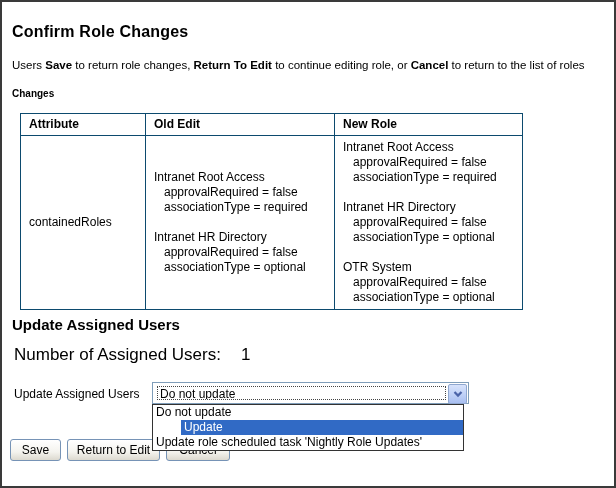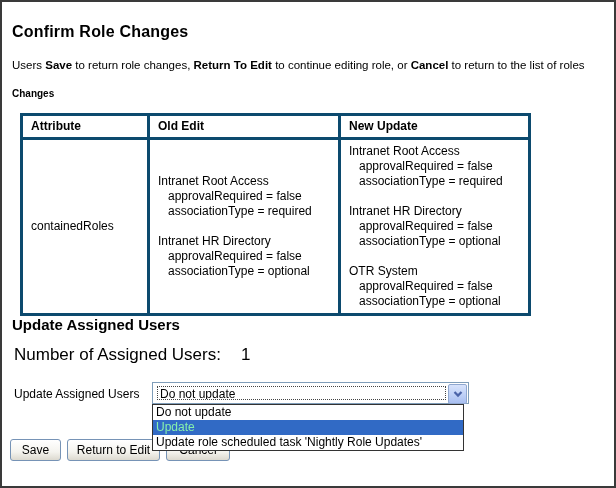--- a/index.html
+++ b/index.html
@@ -25,21 +25,21 @@
   .update-heading  { top:314px; font-size:15px; }
 
   table.changes-table {
     position:absolute; left:18px; top:111px;
     border-collapse:collapse;
     table-layout:fixed;
     width:457px;
     font-size:12px;
   }
   .changes-table th, .changes-table td {
-    border:3px solid #0c4a6e;
+    border:1px solid #0c4a6e;
     text-align:left;
     vertical-align:middle;
   }
   .changes-table th {
     font-weight:bold;
     padding:3px 6px 4px 8px;
     height:14px;
   }
   .changes-table td { padding:4px 6px 4px 8px; }
   .col-attr { width:110px; }
@@ -82,21 +82,21 @@
     border:1px solid #333;
     background:#fff;
     z-index:20;
     font-size:12px;
   }
   .dd-item {
     height:15px; line-height:15px;
     padding-left:3px;
     white-space:nowrap; overflow:hidden;
   }
-  .dd-item.highlighted { background:#316AC5; color:#86efac; }
+  .dd-item.highlighted { background:#316AC5; color:#ffffff;margin-left:28px; }
 
   .btn {
     position:absolute;
     top:437px; height:22px;
     box-sizing:border-box;
     border:1px solid #7693B6;
     border-radius:3px;
     background:linear-gradient(180deg,#FFFFFF 0%,#F4F3EE 60%,#DCD9CF 100%);
     font-family:"Liberation Sans","DejaVu Sans",sans-serif;
     font-size:12px; color:#000;
@@ -119,21 +119,21 @@
     <span>Users </span><b>Save</b><span> to return role changes, </span><b>Return To Edit</b><span> to continue editing role, or </span><b>Cancel</b><span> to return to the list of roles</span>
   </div>
 
   <h2 class="abs section-heading changes-heading" style="margin:0;">Changes</h2>
 
   <table class="changes-table">
     <thead>
       <tr>
         <th class="col-attr">Attribute</th>
         <th class="col-old">Old Edit</th>
-        <th class="col-new">New Update</th>
+        <th class="col-new">New Role</th>
       </tr>
     </thead>
     <tbody>
       <tr>
         <td>
             <span class="pre">containedRoles</span>
           </td>
         <td>
             <span class="pre">Intranet Root Access
    approvalRequired = false

